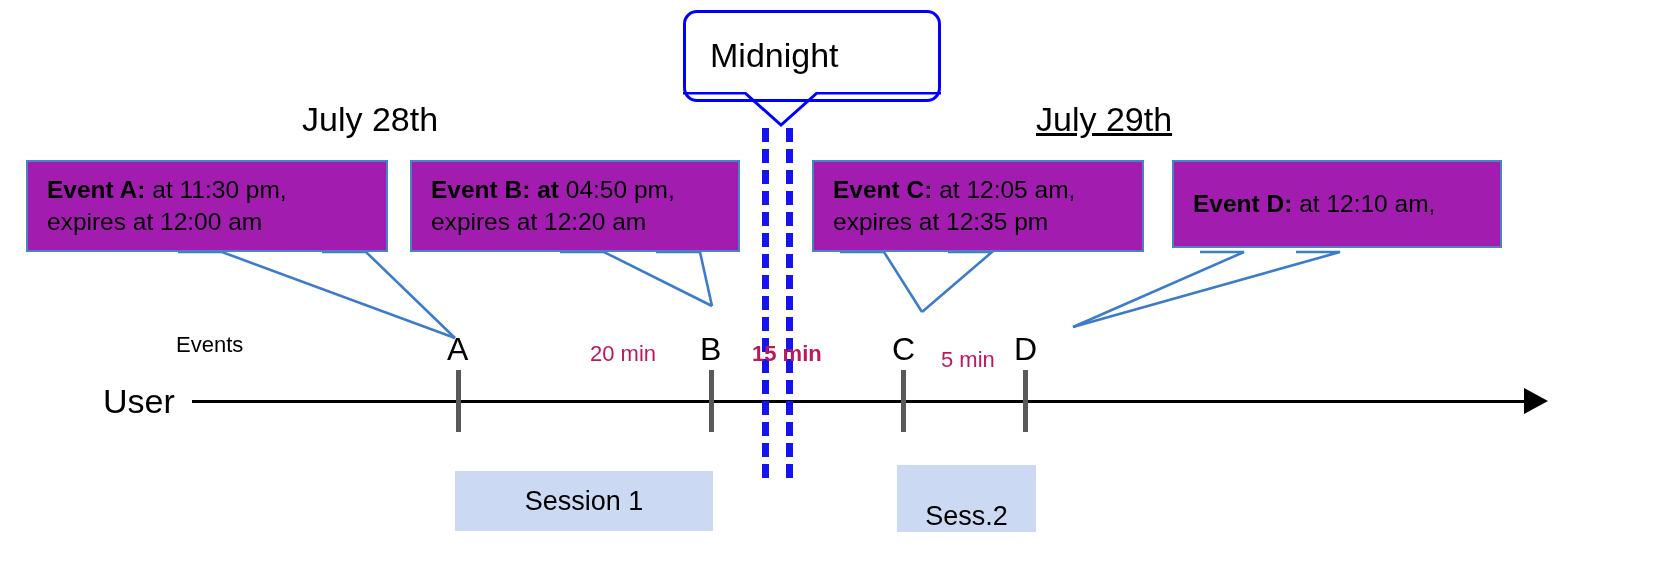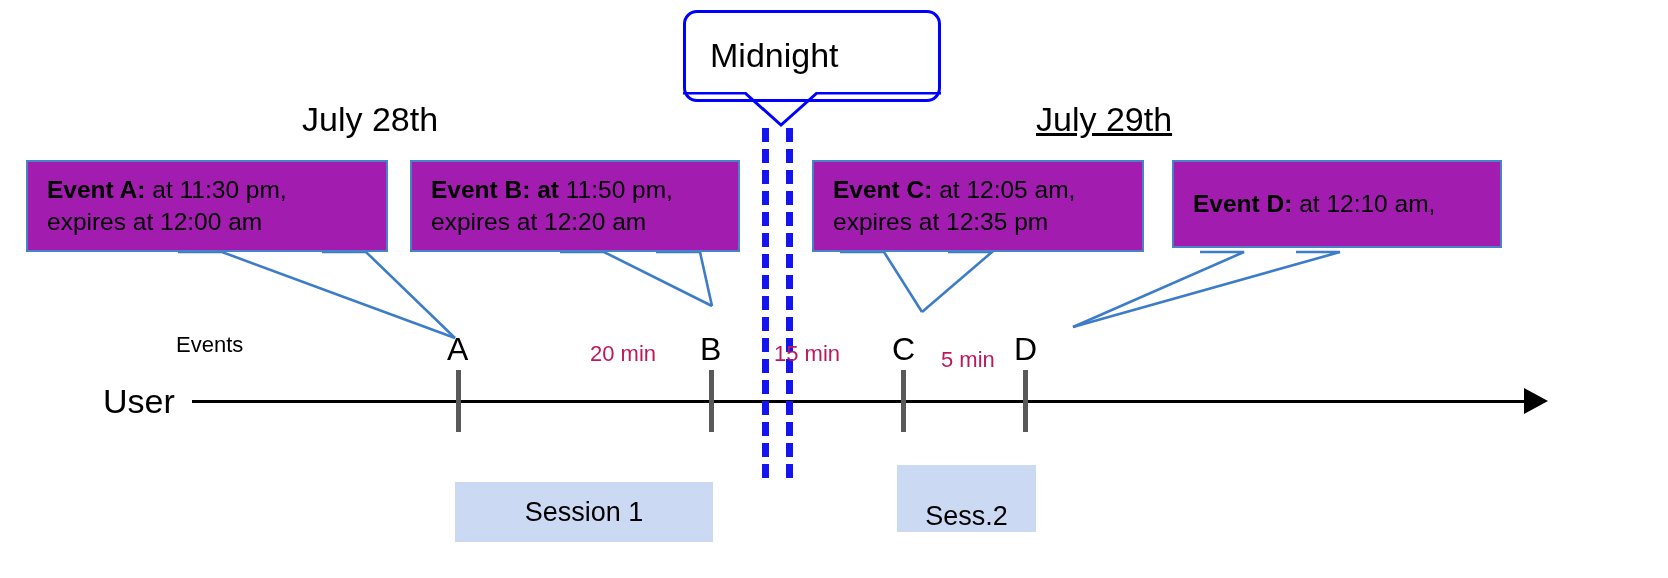--- a/index.html
+++ b/index.html
@@ -159,21 +159,21 @@
     z-index: 1;
     display: flex;
     align-items: center;
     justify-content: center;
   }
   .session-label {
     font-size: 27px;
     color: #000000;
     white-space: nowrap;
   }
-  .sess1 { left: 455px; top: 482px; width: 258px; height: 60px; }
+  .sess1 { left: 455px; top: 471px; width: 258px; height: 60px; }
   .sess2 { left: 897px; top: 465px; width: 139px; height: 67px; align-items: flex-end; }
 </style>
 </head>
 <body>
 
 <div id="canvas">
 
   <div class="abs midnight-box">
     <span class="midnight-label">Midnight</span>
   </div>
@@ -200,21 +200,21 @@
 
     <polyline points="1200,252 1244,252 1073,327" fill="none" stroke="#3d7cc9" stroke-width="2.6"></polyline>
     <polyline points="1296,252 1340,252 1073,327" fill="none" stroke="#3d7cc9" stroke-width="2.6"></polyline>
   </svg>
 
   <div class="abs event-box box-a">
     <span class="event-text"><b>Event A:</b><span> at 11:30 pm,</span><br><span>expires at 12:00 am</span></span>
   </div>
 
   <div class="abs event-box box-b">
-    <span class="event-text"><b>Event B: at</b><span> 11:50 pm,</span><br><span>expires at 12:20 am</span></span>
+    <span class="event-text"><b>Event B: at</b><span> 04:50 pm,</span><br><span>expires at 12:20 am</span></span>
   </div>
 
   <div class="abs event-box box-c">
     <span class="event-text"><b>Event C:</b><span> at 12:05 am,</span><br><span>expires at 12:35 pm</span></span>
   </div>
 
   <div class="abs event-box box-d">
     <span class="event-text"><b>Event D:</b><span>  at 12:10 am,</span><br></span>
   </div>
 
@@ -230,21 +230,21 @@
   <div class="abs tick" style="left:709px;"></div>
   <div class="abs tick-label" style="left:700px;">B</div>
 
   <div class="abs tick" style="left:901px;"></div>
   <div class="abs tick-label" style="left:892px;">C</div>
 
   <div class="abs tick" style="left:1023px;"></div>
   <div class="abs tick-label" style="left:1014px;">D</div>
 
   <div class="abs interval-label" style="left:590px; top:341px;">20 min</div>
-  <div class="abs interval-label" style="left:774px; top:341px;">15 min</div>
+  <div class="abs interval-label" style="left:752px; top:341px;font-weight:bold;">15 min</div>
   <div class="abs interval-label" style="left:941px; top:347px;">5 min</div>
 
   <div class="abs session-bar sess1">
     <span class="session-label">Session 1</span>
   </div>
   <div class="abs session-bar sess2">
     <span class="session-label">Sess.2</span>
   </div>
 
 </div>

